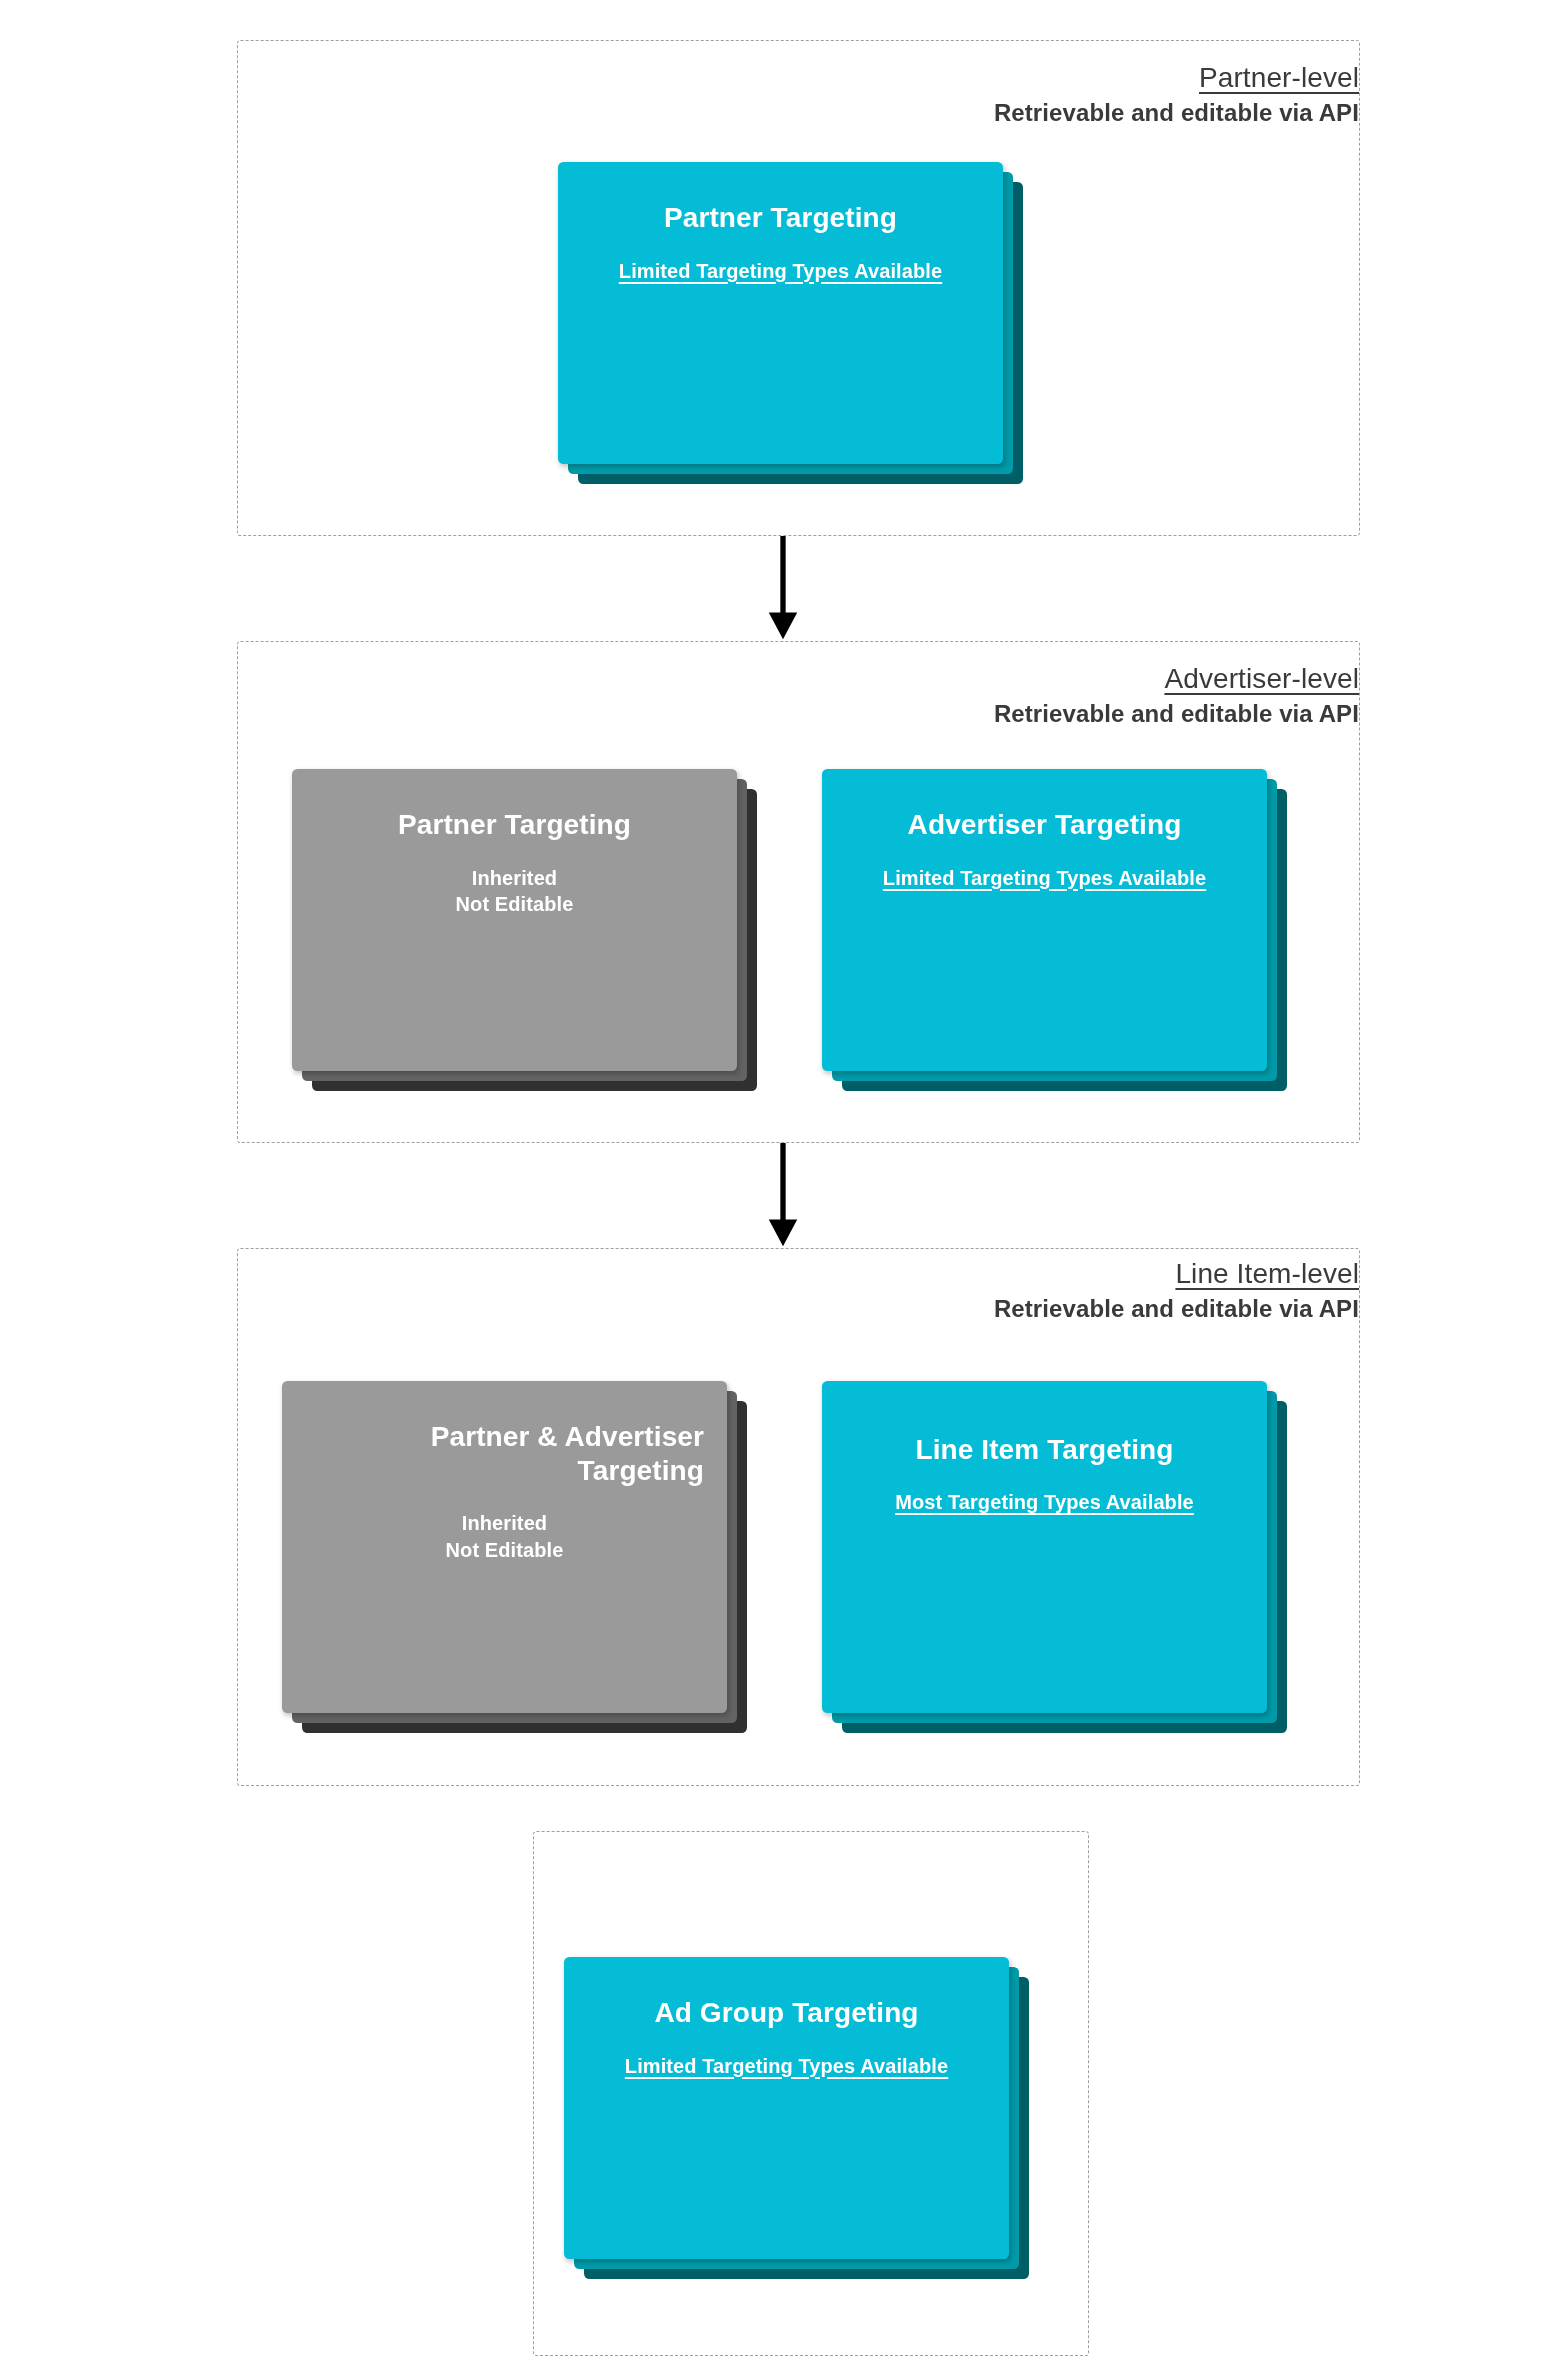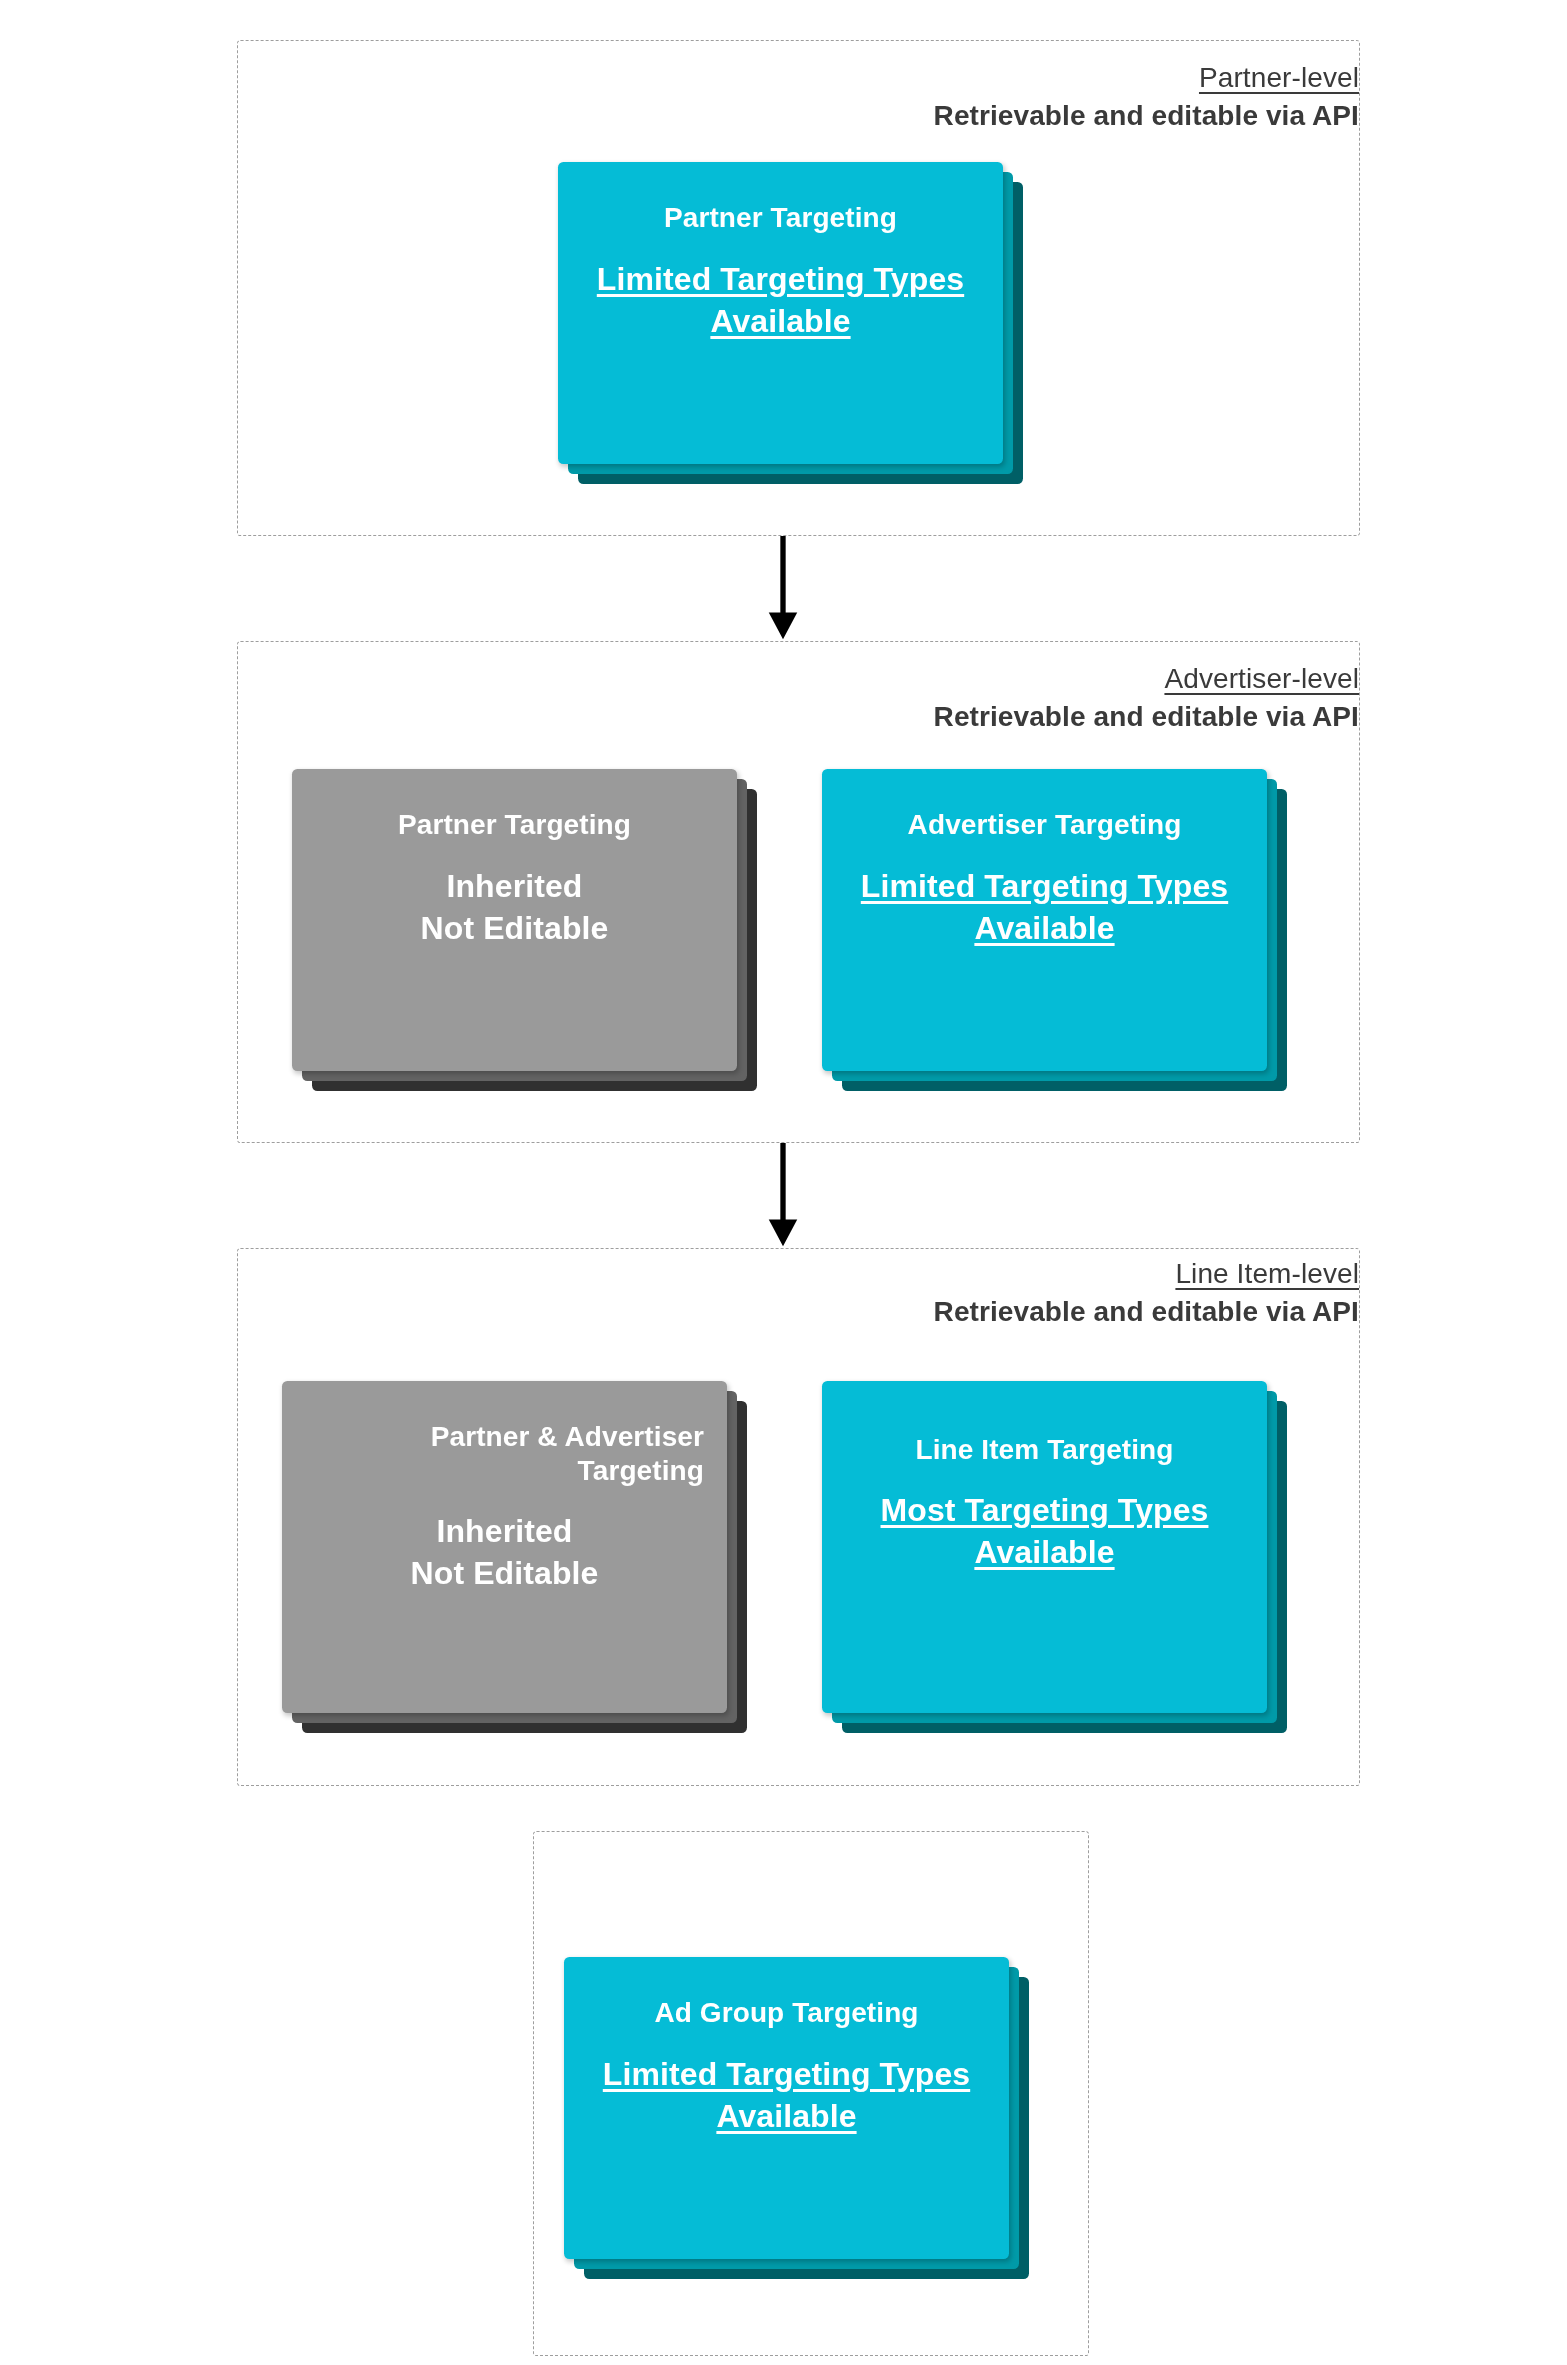--- a/index.html
+++ b/index.html
@@ -41,21 +41,21 @@
     font-size: 28px;
     font-weight: 400;
     color: #3a3a3a;
     text-decoration: underline;
     text-underline-offset: 4.5px;
     letter-spacing: 0.1px;
   }
 
   .level-sub {
     display: block;
-    font-size: 28px;
+    font-size: 24px;
     font-weight: 700;
     color: #3a3a3a;
     margin-top: 5.4px;
     letter-spacing: 0.1px;
   }
 
   .level-sub.alert { color: #ff1c00; }
 
   
   .card-stack {
@@ -92,21 +92,21 @@
   .card-title {
     font-size: 28px;
     font-weight: 700;
     color: #ffffff;
     text-align: right;
     line-height: 1.2;
     letter-spacing: 0.1px;
   }
 
   .card-note {
-    font-size: 32px;
+    font-size: 20px;
     font-weight: 700;
     color: #ffffff;
     text-align: center;
     line-height: 1.32;
     margin-top: 23px;
     letter-spacing: 0.1px;
   }
 
   .card-note.underlined {
     text-decoration: underline;

